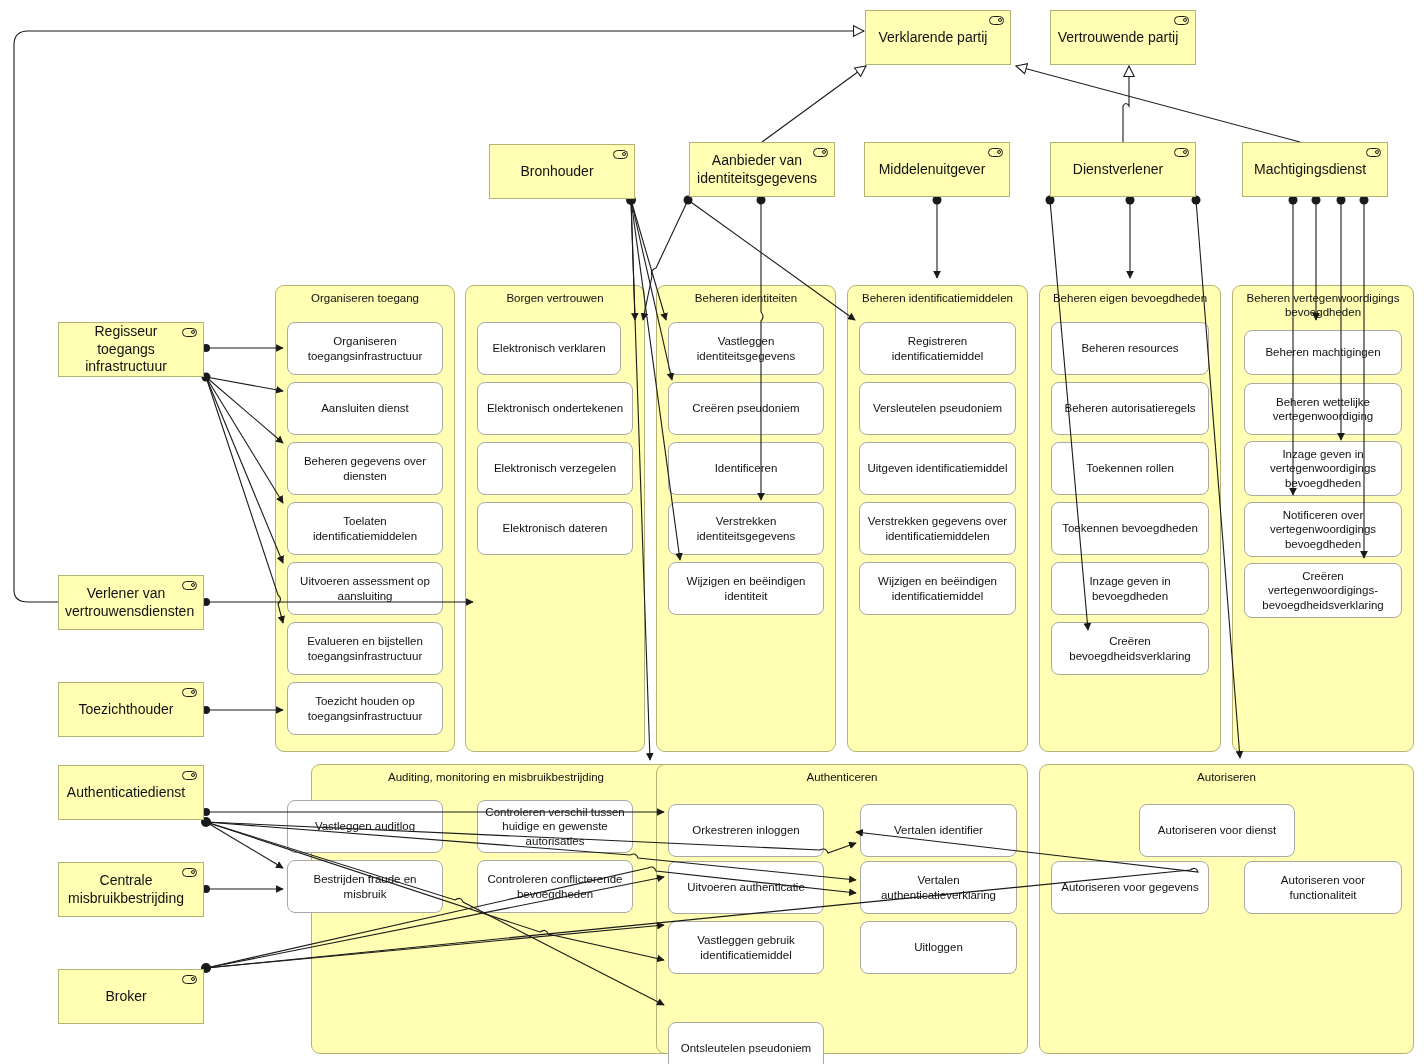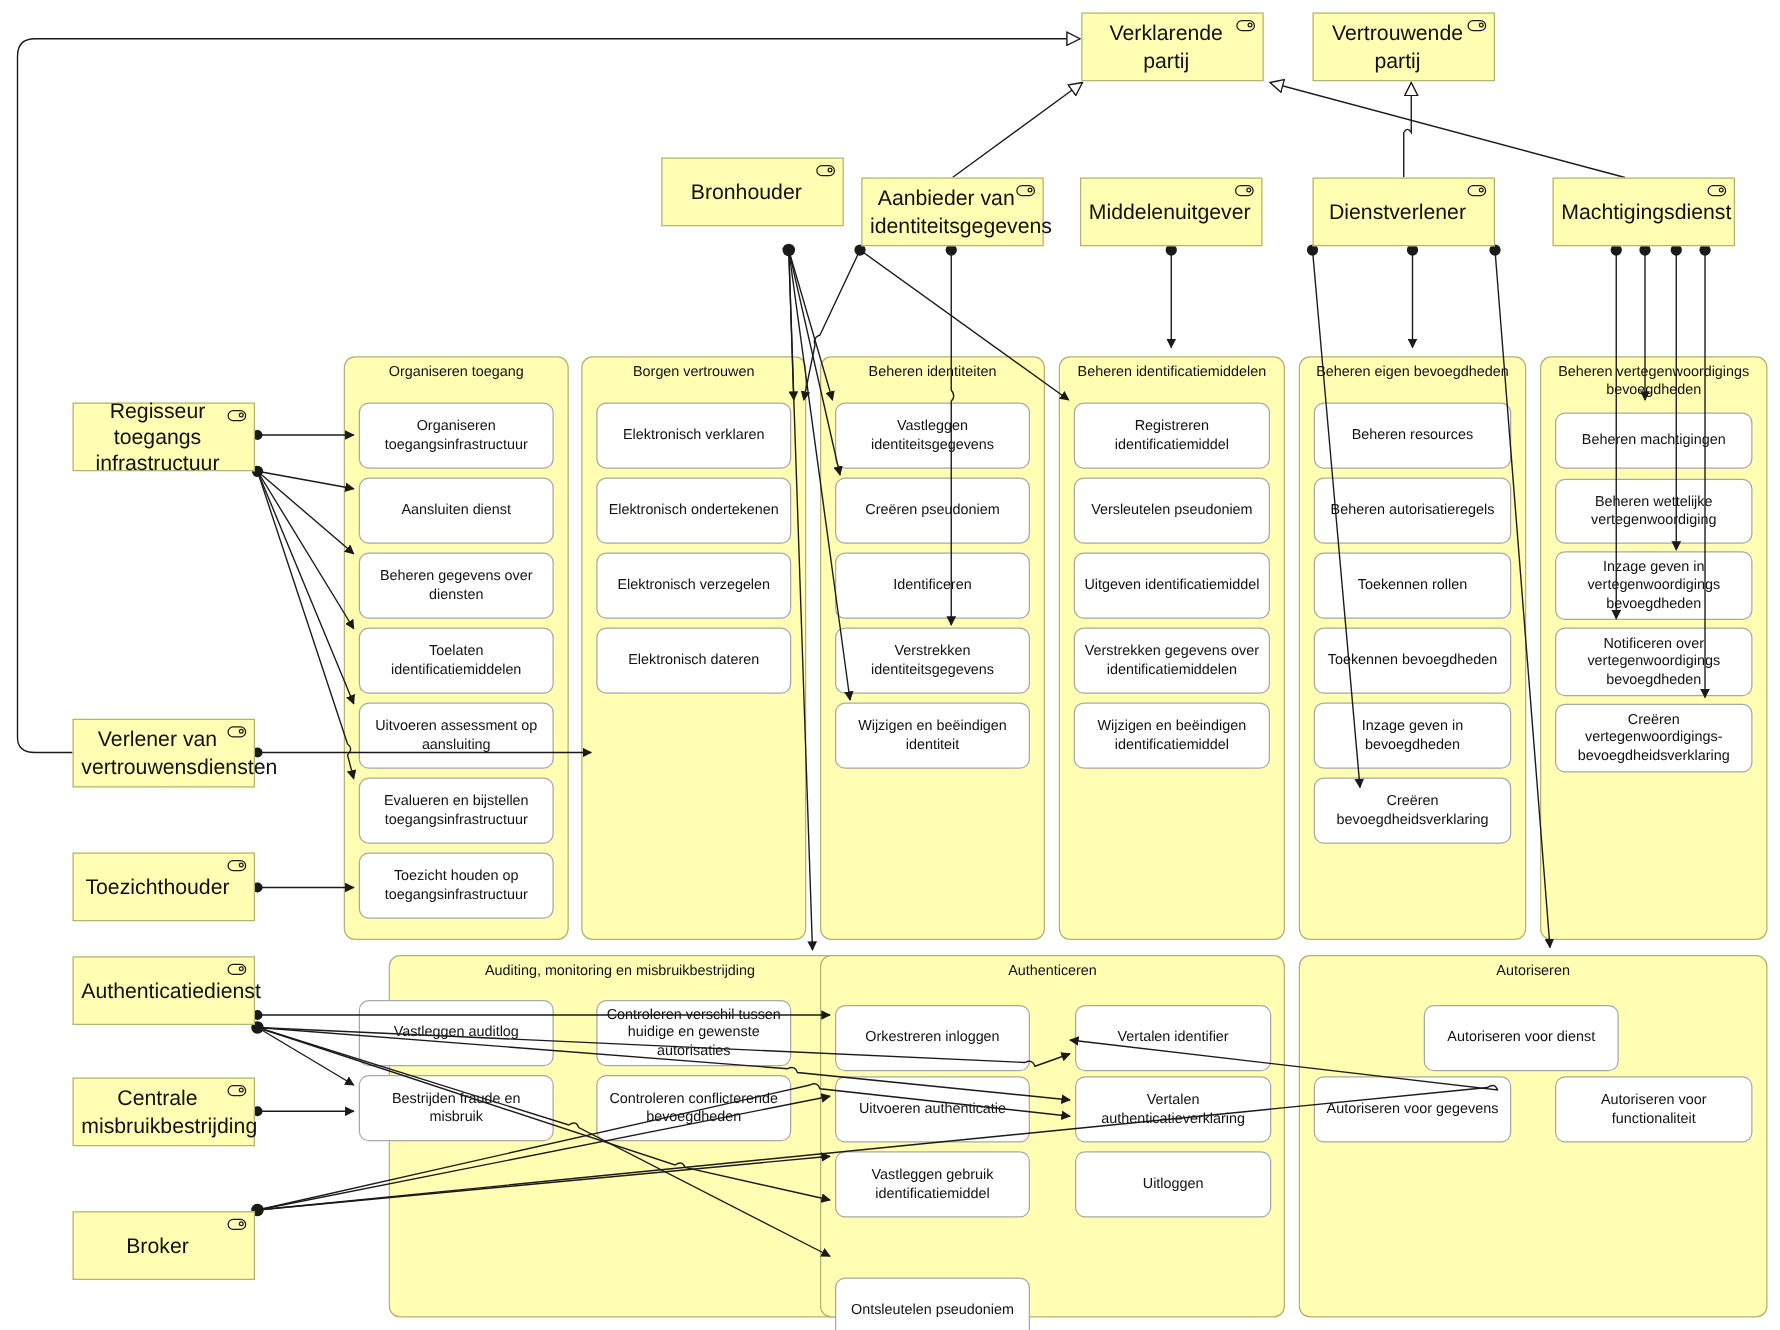--- a/index.html
+++ b/index.html
@@ -7,21 +7,21 @@
   #canvas{position:relative;width:1424px;height:1064px;background:#ffffff;}
 
   
   .role{
     position:absolute;
     background:#fffeb3;
     border:1px solid #b3b375;
     box-sizing:border-box;
     display:flex;align-items:center;justify-content:center;
     text-align:center;
-    font-size:17px;color:#111111;line-height:1.25;
+    font-size:14px;color:#111111;line-height:1.25;
     padding:4px 16px 4px 6px;
     z-index:6;
   }
   .role .lbl{display:block;width:100%;}
   .role-icon{
     position:absolute;top:5px;right:6px;
     width:15px;height:9px;
     border:1.3px solid #1a1a1a;
     border-radius:5px;
     box-sizing:border-box;
@@ -117,21 +117,21 @@
   </div>
 
   <div class="proc" style="left:287px;top:322px;width:156px;height:53px;">Organiseren toegangsinfrastructuur</div>
   <div class="proc" style="left:287px;top:382px;width:156px;height:53px;">Aansluiten dienst</div>
   <div class="proc" style="left:287px;top:442px;width:156px;height:53px;">Beheren gegevens over diensten</div>
   <div class="proc" style="left:287px;top:502px;width:156px;height:53px;">Toelaten identificatiemiddelen</div>
   <div class="proc" style="left:287px;top:562px;width:156px;height:53px;">Uitvoeren assessment op aansluiting</div>
   <div class="proc" style="left:287px;top:622px;width:156px;height:53px;">Evalueren en bijstellen toegangsinfrastructuur</div>
   <div class="proc" style="left:287px;top:682px;width:156px;height:53px;">Toezicht houden op toegangsinfrastructuur</div>
 
-  <div class="proc" style="left:477px;top:322px;width:156px;height:53px;">Elektronisch verklaren</div>
+  <div class="proc" style="left:477px;top:322px;width:144px;height:53px;">Elektronisch verklaren</div>
   <div class="proc" style="left:477px;top:382px;width:156px;height:53px;">Elektronisch ondertekenen</div>
   <div class="proc" style="left:477px;top:442px;width:156px;height:53px;">Elektronisch verzegelen</div>
   <div class="proc" style="left:477px;top:502px;width:156px;height:53px;">Elektronisch dateren</div>
 
   <div class="proc" style="left:668px;top:322px;width:156px;height:53px;">Vastleggen identiteitsgegevens</div>
   <div class="proc" style="left:668px;top:382px;width:156px;height:53px;">Creëren pseudoniem</div>
   <div class="proc" style="left:668px;top:442px;width:156px;height:53px;">Identificeren</div>
   <div class="proc" style="left:668px;top:502px;width:156px;height:53px;">Verstrekken identiteitsgegevens</div>
   <div class="proc" style="left:668px;top:562px;width:156px;height:53px;">Wijzigen en beëindigen identiteit</div>
 
@@ -172,21 +172,21 @@
   <div class="proc" style="left:1244px;top:861px;width:158px;height:53px;">Autoriseren voor functionaliteit</div>
 
   <div class="role" style="left:865px;top:10px;width:146px;height:55px;">
     <span class="role-icon"></span>
     <span class="lbl">Verklarende partij</span>
   </div>
   <div class="role" style="left:1050px;top:10px;width:146px;height:55px;">
     <span class="role-icon"></span>
     <span class="lbl">Vertrouwende partij</span>
   </div>
-  <div class="role" style="left:489px;top:126px;width:146px;height:55px;margin-left:40px;">
+  <div class="role" style="left:489px;top:144px;width:146px;height:55px;">
     <span class="role-icon"></span>
     <span class="lbl">Bronhouder</span>
   </div>
   <div class="role" style="left:689px;top:142px;width:146px;height:55px;">
     <span class="role-icon"></span>
     <span class="lbl">Aanbieder van identiteitsgegevens</span>
   </div>
   <div class="role" style="left:864px;top:142px;width:146px;height:55px;">
     <span class="role-icon"></span>
     <span class="lbl">Middelenuitgever</span>

